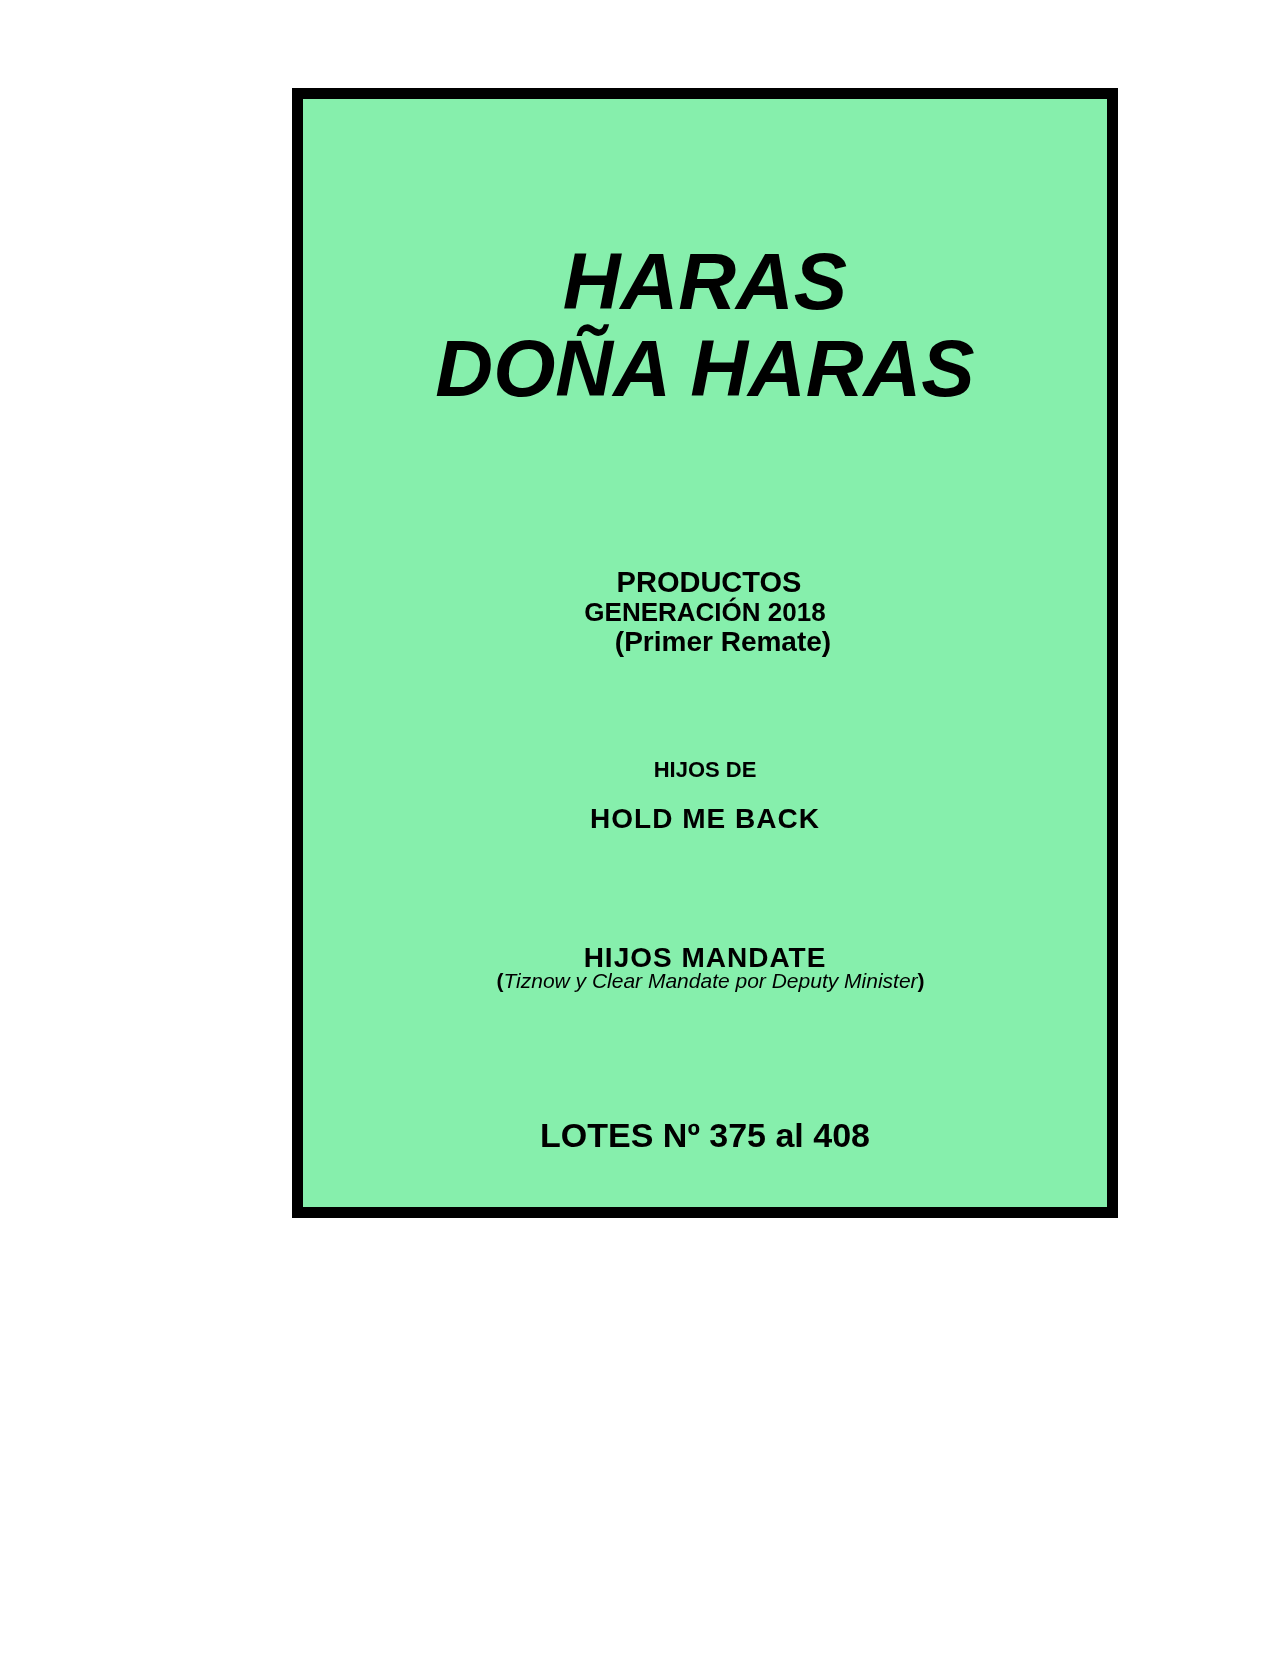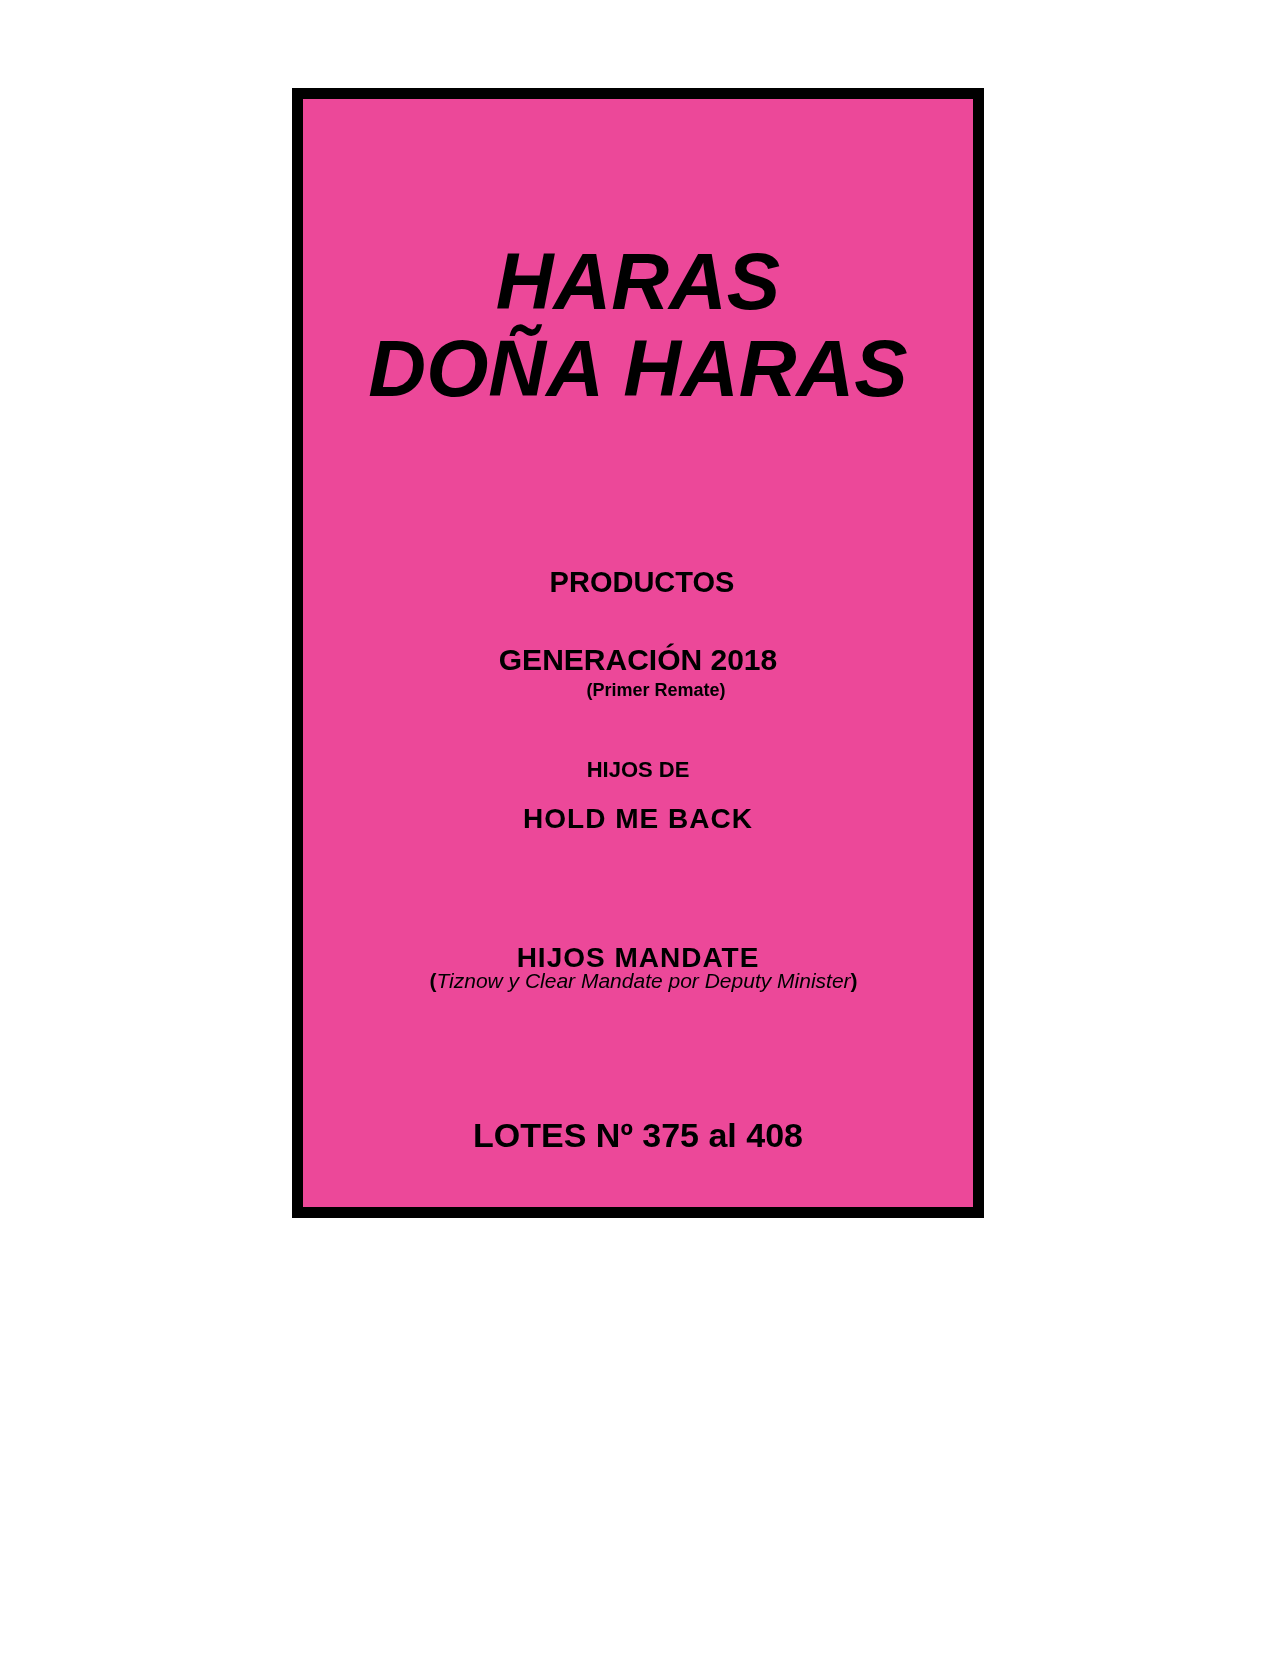--- a/index.html
+++ b/index.html
@@ -13,25 +13,25 @@
     height: 1654px;
     background: #ffffff;
     font-family: "Liberation Sans", "DejaVu Sans", sans-serif;
     color: #000000;
     overflow: hidden;
   }
   .frame {
     position: absolute;
     left: 292px;
     top: 88px;
-    width: 692px;
+    width: 826px;
     height: 1130px;
     box-sizing: border-box;
     border: 11px solid #000000;
-    background: #ec4899;
+    background: #86efac;
   }
   .block {
     position: absolute;
     left: 0;
     right: 0;
     text-align: center;
     white-space: nowrap;
   }
   .title-block {
     top: 139px;
@@ -40,22 +40,22 @@
     font-weight: bold;
     font-style: italic;
     letter-spacing: 0px;
   }
   .edition-block {
     top: 468px;
     line-height: 30px;
     font-weight: bold;
   }
   .edition-line1 { font-size: 29px; margin-left: 8px; }
-  .edition-line2 { font-size: 30px; margin-top: 48px; }
-  .edition-line3 { font-size: 18px; margin-left: 36px; }
+  .edition-line2 { font-size: 26px; }
+  .edition-line3 { font-size: 28px; margin-left: 36px; }
   .hijos-block {
     top: 659px;
     font-size: 22px;
     line-height: 24px;
     font-weight: bold;
   }
   .sire-name-1 { top: 704px; }
   .sire-name-2 { top: 843px; }
   .sire-name {
     font-size: 28px;

